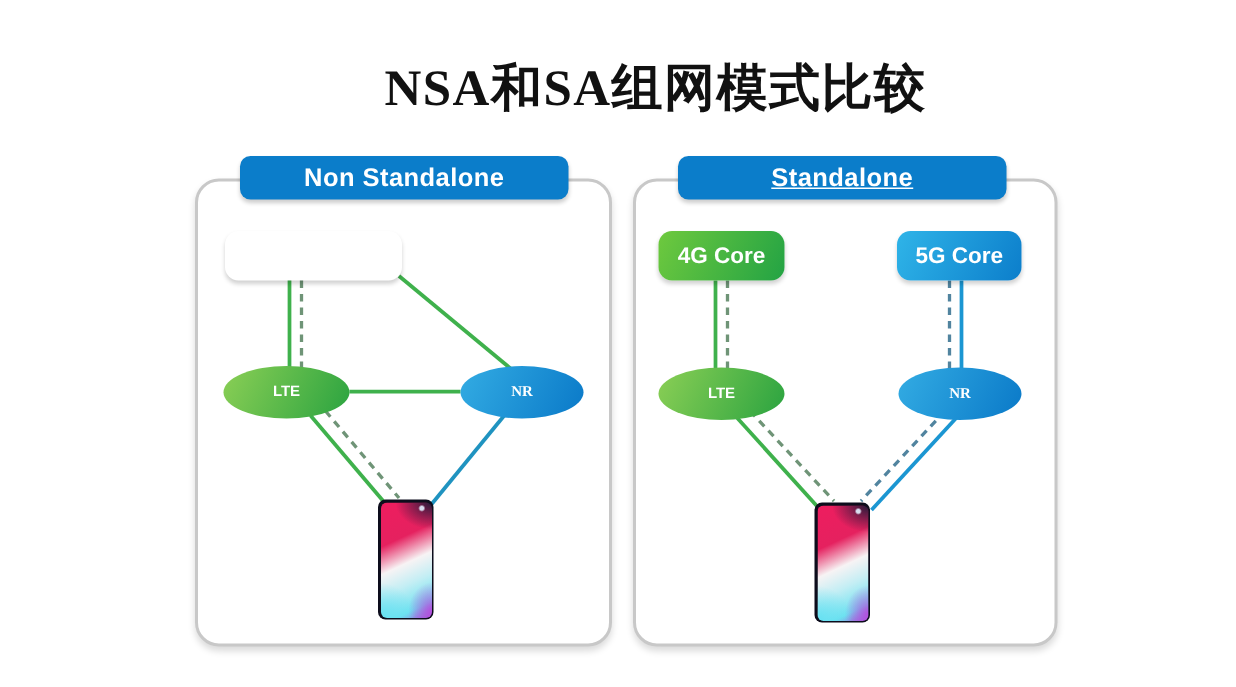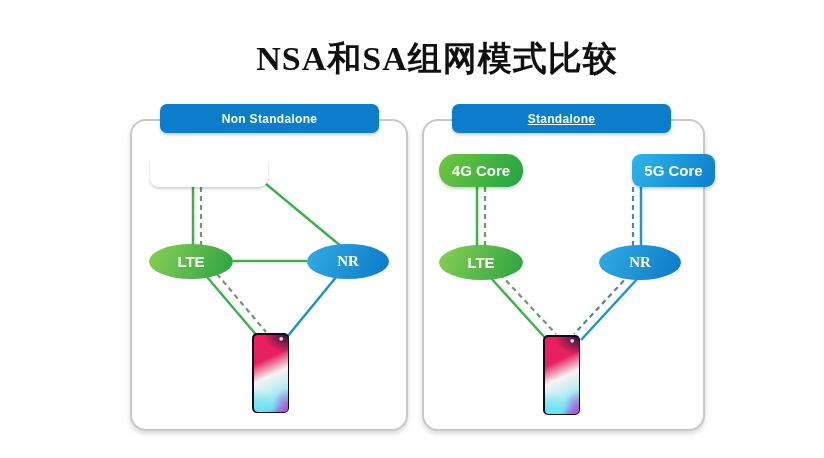--- a/index.html
+++ b/index.html
@@ -17,34 +17,34 @@
     border:2px solid #c8c8c8;border-radius:16px;background:#fff;
     box-shadow:0 3px 5px rgba(0,0,0,0.15);z-index:1;
   }
   .panel.left{left:130px;width:274px;}
   .panel.right{left:422px;width:279px;}
   svg.links{position:absolute;left:0;top:0;z-index:2;}
   .node{position:absolute;z-index:3;display:flex;align-items:center;justify-content:center;
         color:#fff;font-weight:700;}
   .hdr{
     top:104px;width:219px;height:29px;border-radius:7px;
-    background:#0b7dca;font-size:12px;letter-spacing:.3px;
+    background:#0b7dca;font-size:17px;letter-spacing:.3px;
     box-shadow:0 2px 3px rgba(0,0,0,0.2);
   }
   .hdr.left{left:160px;}
   .hdr.right{left:452px;text-decoration:underline;}
   .corebox{
     top:154px;height:33px;border-radius:9px;font-size:15px;
     box-shadow:0 2px 3px rgba(0,0,0,0.18);
   }
   .core-nsa{left:150px;width:118px;background:linear-gradient(95deg,#23b25b 0%,#1descape 0%,#23b25b 0%,#1170c6 100%);}
-  .core-4g{left:439px;width:84px;background:linear-gradient(115deg,#6ec93e 0%,#23a344 100%);border-radius:16px;}
-  .core-5g{left:598px;width:83px;background:linear-gradient(115deg,#2fb4e8 0%,#0c7ecb 100%);margin-left:34px;}
+  .core-4g{left:439px;width:84px;background:linear-gradient(115deg,#6ec93e 0%,#23a344 100%);}
+  .core-5g{left:598px;width:83px;background:linear-gradient(115deg,#2fb4e8 0%,#0c7ecb 100%);}
   .ellipse{
-    top:244px;height:35px;border-radius:50%;font-size:15px;
+    top:244px;height:35px;border-radius:50%;font-size:10px;
   }
   .ellipse.green{background:linear-gradient(115deg,#8bcf55 0%,#2aa340 100%);}
   .ellipse.blue{background:linear-gradient(115deg,#33ace3 0%,#0a79c8 100%);font-family:Liberation Serif, serif;}
   .lte-left{left:149px;width:84px;}
   .nr-left{left:307px;width:82px;}
   .lte-right{left:439px;width:84px;top:245px;}
   .nr-right{left:599px;width:82px;top:245px;}
   .phone{
     position:absolute;z-index:3;width:37px;height:80px;
     background:#0d0d1c;border-radius:5px;padding:1.5px;box-sizing:border-box;

